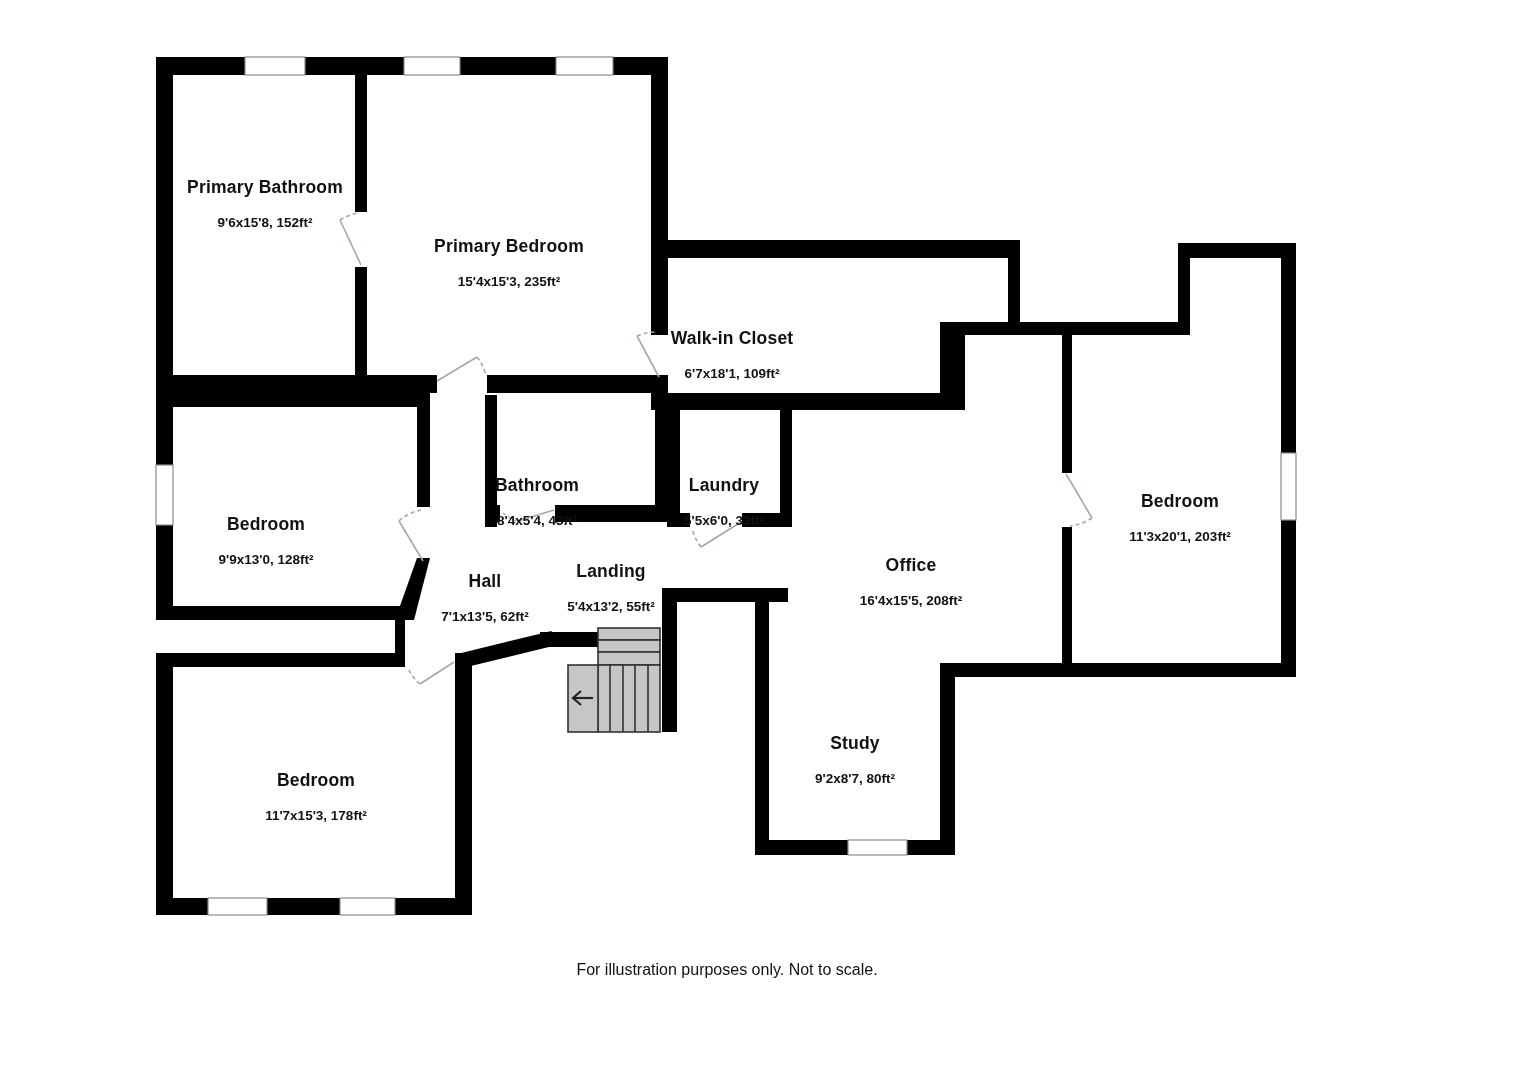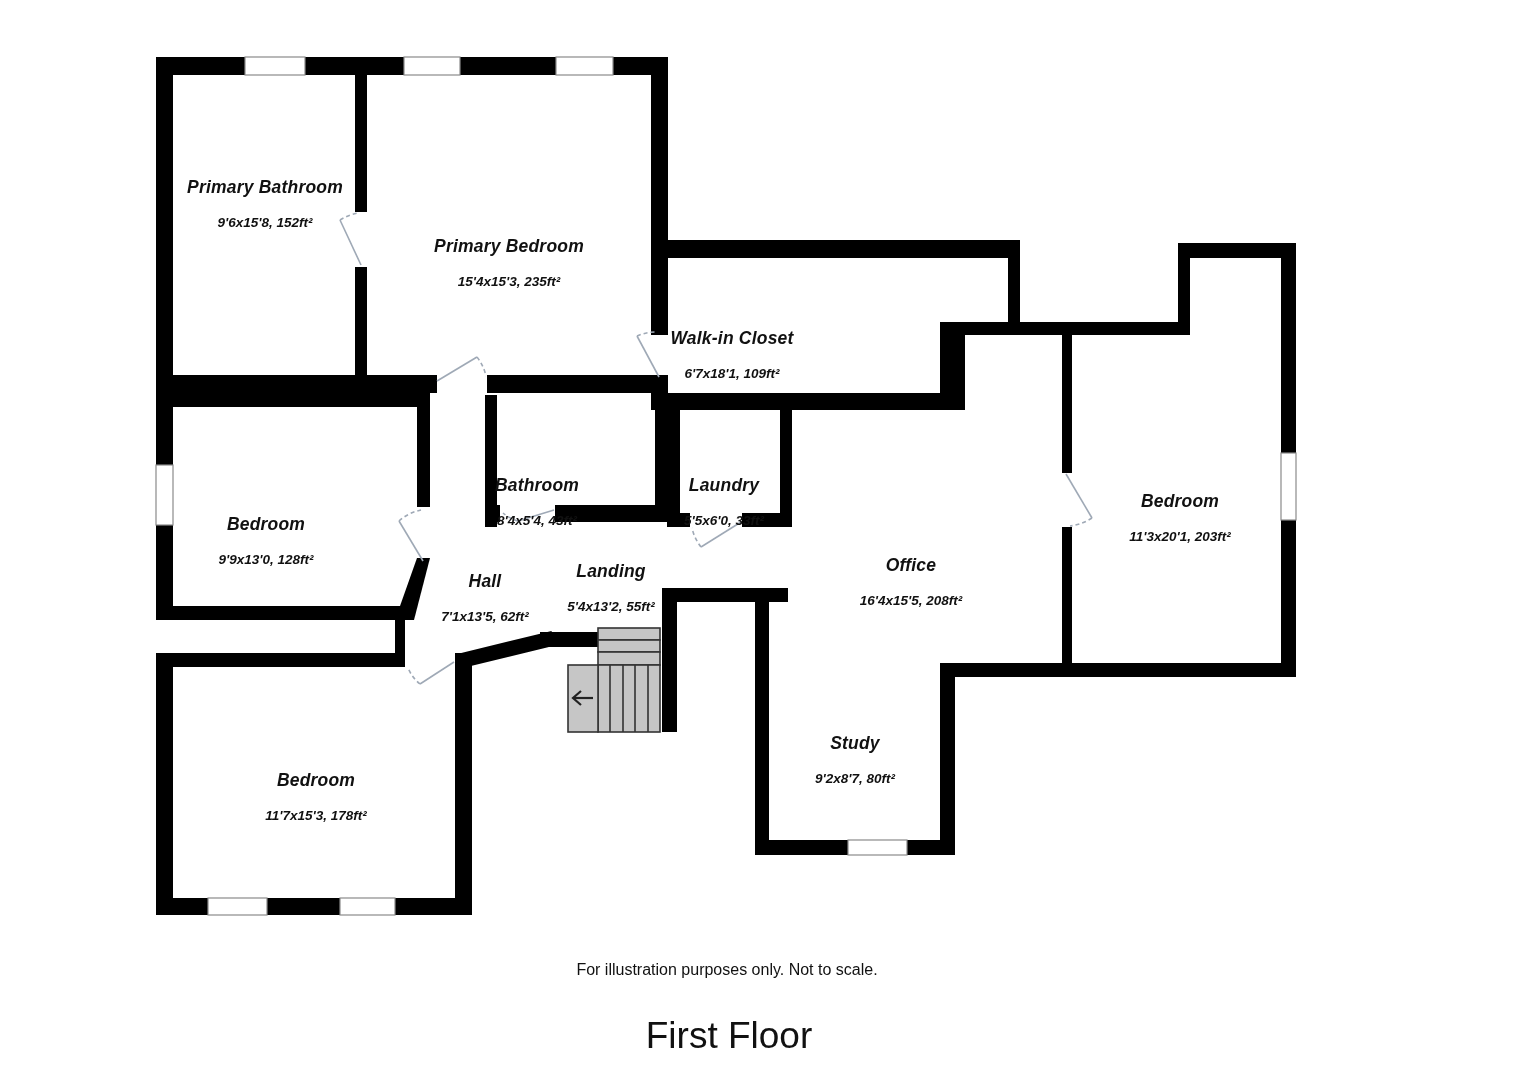--- a/index.html
+++ b/index.html
@@ -12,21 +12,20 @@
   }
   .plan-svg{position:absolute;left:0;top:0;}
   .room-label{
     position:absolute;
     transform:translate(-50%,-50%);
     text-align:center;
     color:#111;
     white-space:nowrap;
     line-height:1.25;
     pointer-events:none;
-    font-style:italic;
   }
   .room-name{font-size:17.5px;font-weight:700;letter-spacing:.2px;}
   .room-dims{font-size:13.5px;font-weight:700;margin-top:16px;}
   .footer-note{
     position:absolute;left:727px;top:970px;
     transform:translate(-50%,-50%);
     font-size:16px;color:#111;white-space:nowrap;
   }
   .plan-title{
     position:absolute;left:729px;top:1036px;
@@ -204,14 +203,13 @@
   <div class="room-label" style="left:855px;top:760px">
     <div class="room-name">Study</div>
     <div class="room-dims">9'2x8'7, 80ft²</div>
   </div>
   <div class="room-label" style="left:316px;top:797px">
     <div class="room-name">Bedroom</div>
     <div class="room-dims">11'7x15'3, 178ft²</div>
   </div>
 
   <div class="footer-note">For illustration purposes only. Not to scale.</div>
-  <div class="plan-title">First Floor</div>
 </div>
 
 </body></html>

